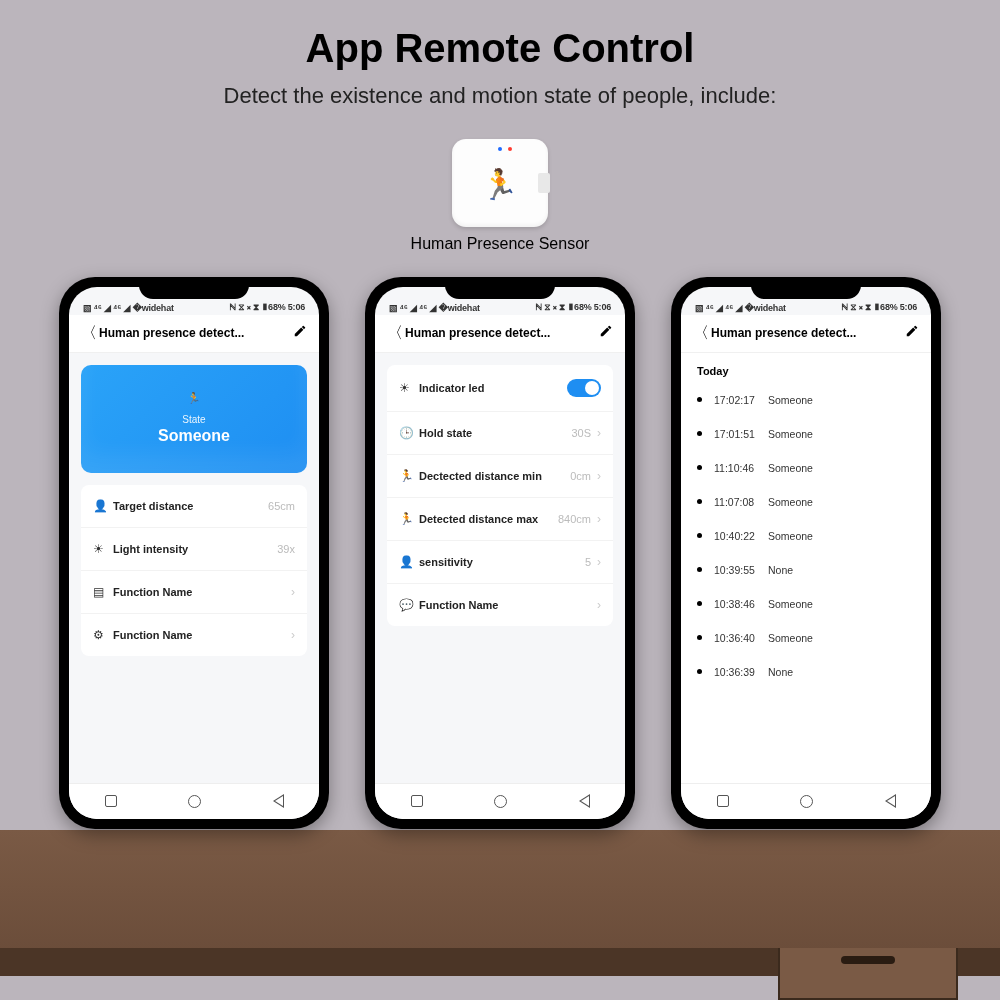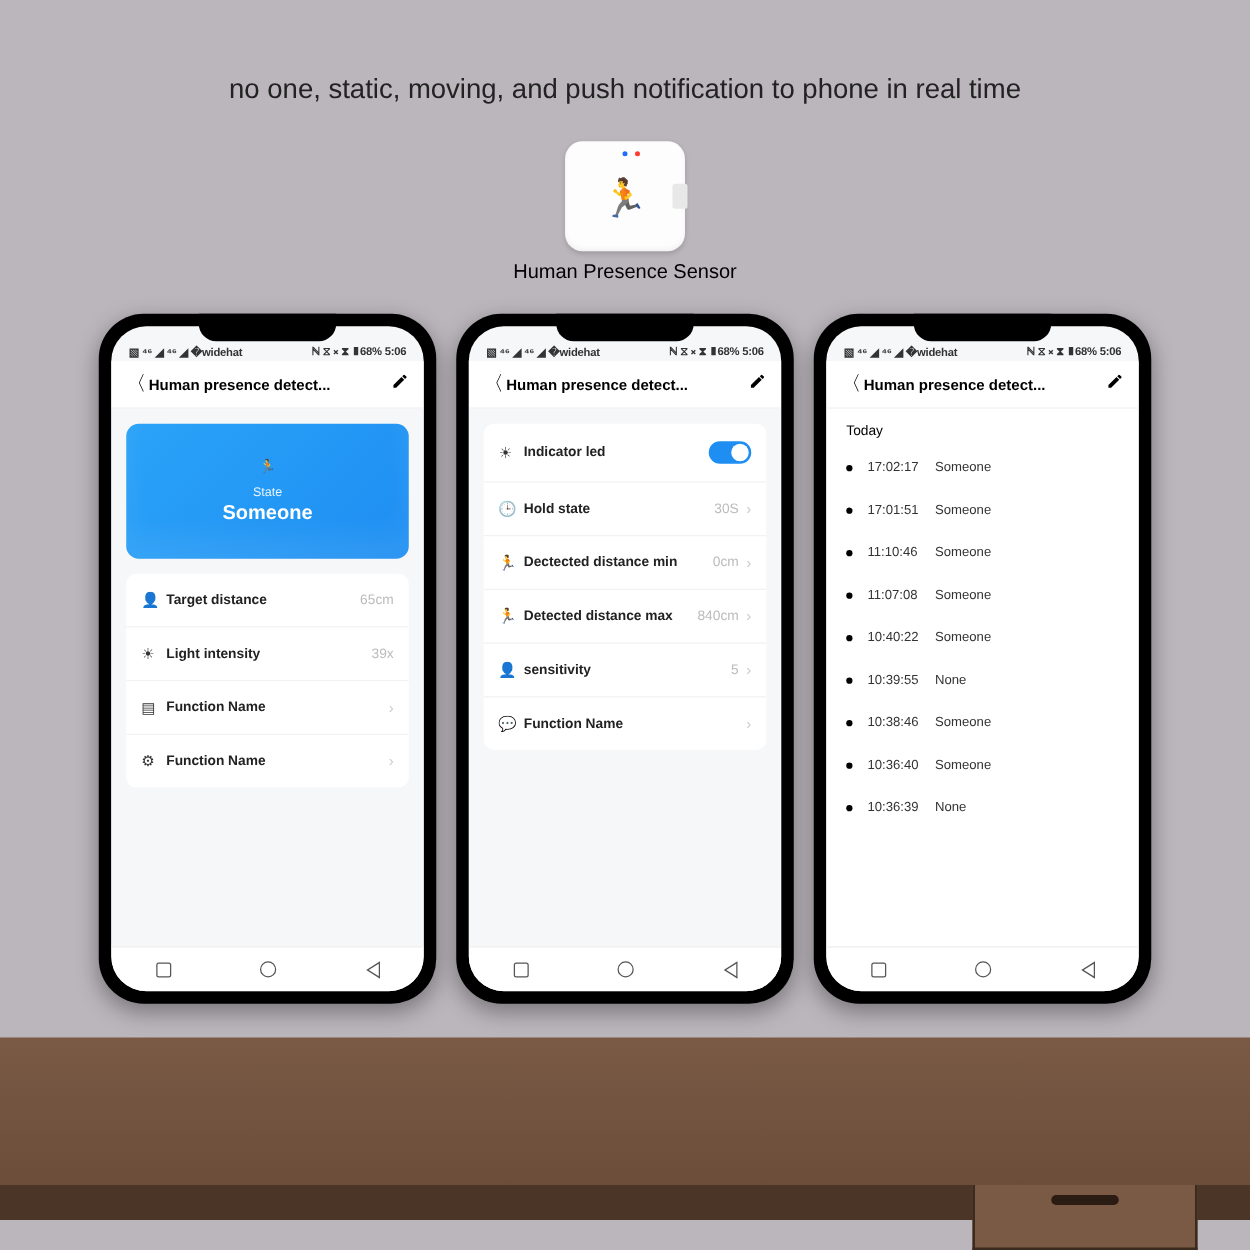--- a/index.html
+++ b/index.html
@@ -62,21 +62,21 @@
     background:#e8e8e8;
     border-radius:2px;
   }
   .sensor-label {
     font-size: 16px;
     color: #000000;
   }
   .phones {
     display: flex;
     justify-content: center;
-    gap: 16px;
+    gap: 36px;
     margin-top: 24px;
     position: relative;
     z-index: 2;
   }
   .phone {
     width: 270px;
     height: 552px;
     background: #000;
     border-radius: 36px;
     padding: 10px;
@@ -175,21 +175,21 @@
   }
 
   .bottom-label {
     text-align:center;
     font-size:10px;
     color:#555;
     padding:16px 0;
   }
 
   
-  .today { font-size:11px; font-weight:400; padding:12px 16px 6px; color:#000; }
+  .today { font-size:11px; font-weight:700; padding:12px 16px 6px; color:#000; }
   .ev-row {
     display:flex;
     align-items:center;
     padding:11px 16px;
     font-size:10.5px;
     color:#333;
   }
   .ev-row .dot {
     width:5px; height:5px; background:#000; border-radius:50%;
     margin-right:12px;
@@ -268,23 +268,23 @@
     transform:translateX(-50%);
     width:54px; height:8px;
     background:#2a1c12;
     border-radius:4px;
   }
 </style>
 </head>
 <body>
 
 <div class="header">
+  <h1>App Remote Control</h1>
   <p>
-    <br>
-    <span>no one, static, moving, and push notification to phone in real time</span>
+    <span>Detect the existence and motion state of people, include:</span><br>
   </p>
 </div>
 
 <div class="sensor-block">
   <div class="sensor-device">
     <span class="run">🏃</span>
     <span class="port"></span>
   </div>
   <div class="sensor-label">Human Presence Sensor</div>
 </div>

